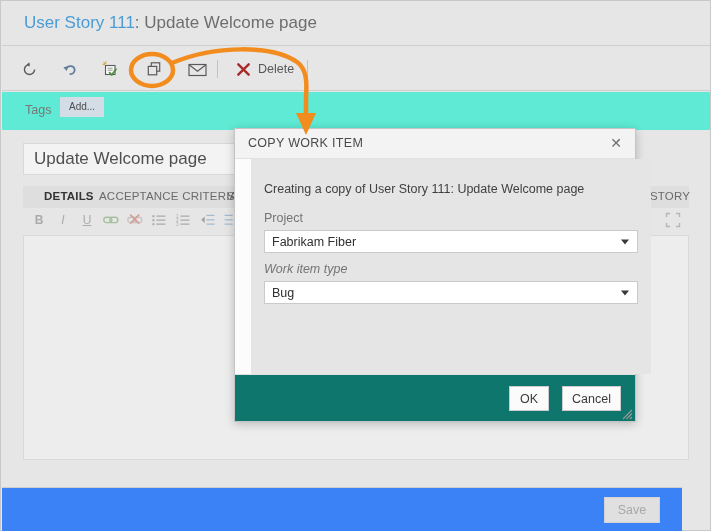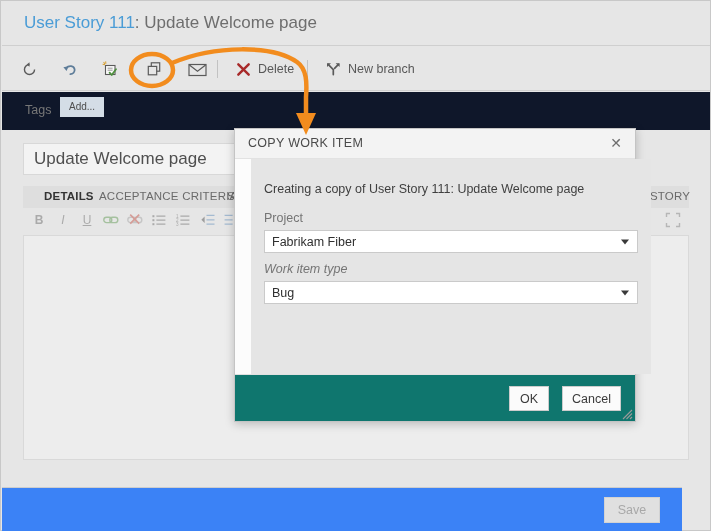--- a/index.html
+++ b/index.html
@@ -51,21 +51,21 @@
   .tb-sep {
     position: absolute; top: 13px; width: 1px; height: 18px;
     background: #c2c2c2;
   }
   .ic { display: inline-block; line-height: 0; }
 
   
   .tags-row {
     position: absolute; left: 1px; top: 91px;
     width: 708px; height: 38px;
-    background: #0f172a;
+    background: #5eead4;
   }
   .tags-label {
     position: absolute; left: 23px; top: 11px;
     font-size: 12.5px; color: #777777;
   }
   .tags-add {
     position: absolute; left: 58px; top: 5px;
     padding: 4px 9px 5px 9px;
     font-size: 10px; color: #4d4d4d;
     background: #d4dde6;
@@ -300,31 +300,20 @@
       <span class="ic">
         <svg width="15" height="15" viewBox="0 0 15 15">
           <path d="M2.3 2.3 L12.7 12.7 M12.7 2.3 L2.3 12.7" stroke="#A82A2A" stroke-width="2.4" stroke-linecap="round"></path>
         </svg>
       </span>
       <span>Delete</span>
     </div>
 
     <div class="tb-sep" style="left:305px;"></div>
 
-    <div class="tb-item" style="left:318px;">
-      <span class="ic">
-        <svg width="15" height="15" viewBox="0 0 15 15">
-          <path d="M2.2 2.4 L7.3 7.6 L7.3 12.6" fill="none" stroke="#5a5a5a" stroke-width="1.7" stroke-linecap="round"></path>
-          <path d="M12.4 2.4 L8.6 6.3" fill="none" stroke="#5a5a5a" stroke-width="1.7" stroke-linecap="round"></path>
-          <path d="M9.6 1.2 L13.6 1.2 L13.6 5.0 Z" fill="#5a5a5a"></path>
-          <path d="M1.0 1.2 L5.0 1.2 L1.0 5.0 Z" fill="#5a5a5a"></path>
-        </svg>
-      </span>
-      <span>New branch</span>
-    </div>
   </div>
 
   <div class="tags-row">
     <span class="tags-label">Tags</span>
     <span class="tags-add">Add...</span>
   </div>
 
   <div class="title-field">Update Welcome page</div>
 
   <div class="tabs-row">

